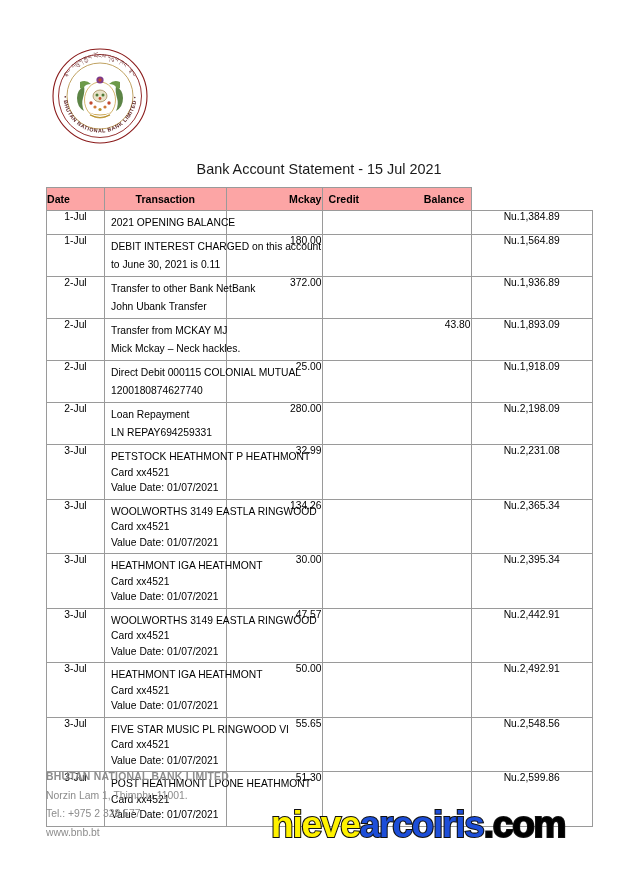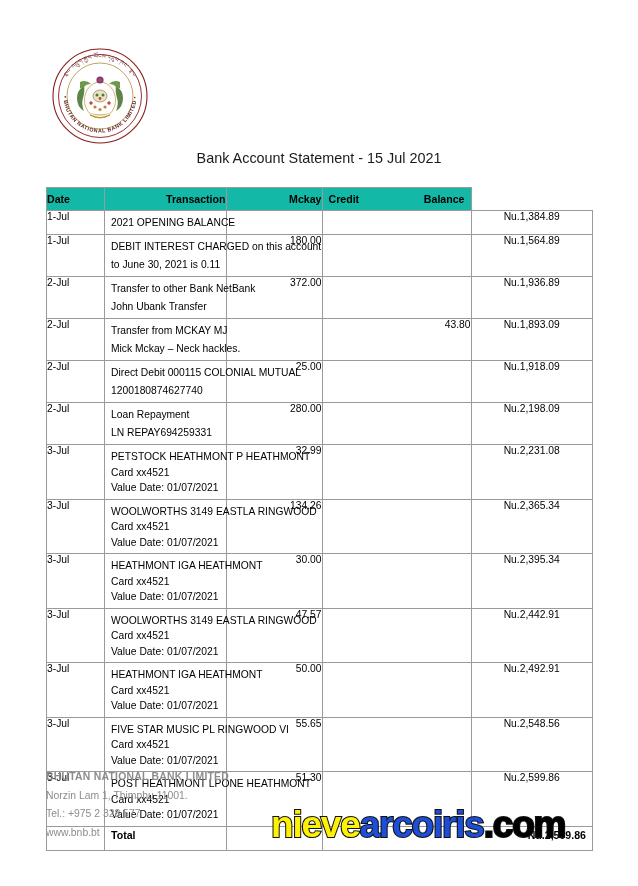--- a/index.html
+++ b/index.html
@@ -47,21 +47,21 @@
     margin-bottom: 3px;
   }
   .addr-line {
     font-size: 11.4px;
     color: #000;
   }
 
   
   .doc-title {
     position: absolute;
-    top: 150px;
+    top: 161px;
     left: 0;
     width: 638px;
     text-align: center;
     font-size: 14.4px;
     color: #1a1a1a;
   }
 
   
   .table-wrap {
     position: absolute;
@@ -74,46 +74,47 @@
     border-collapse: collapse;
     table-layout: fixed;
     font-size: 10.3px;
   }
   table.stmt td, table.stmt th {
     border: 1px solid #9a9a9a;
     vertical-align: top;
     padding: 0;
   }
   thead th {
-    background: #14b8a6;
+    background: #fca5a5;
     font-size: 10.6px;
     font-weight: bold;
     height: 22px;
     line-height: 22px;
     padding: 0 6px;
     white-space: nowrap;
   }
   th.h-date { text-align: left; width: 57px; }
-  th.h-trans { text-align: right; margin-top: 24px; }
+  th.h-trans { text-align: center; margin-top: 24px; }
   th.h-debit { text-align: right; width: 95px; }
   th.h-credcombo {
     width: 148px;
     padding: 0;
     position: relative;
   }
   .credcombo-inner {
     display: flex;
     justify-content: space-between;
     padding: 0 6px;
   }
 
   td.c-date {
     padding: 4px 5px 3px 5px;
     font-size: 10.3px;
     white-space: nowrap;
+    text-align: center;
   }
   td.c-trans { padding: 0; }
   td.c-debit {
     text-align: right;
     vertical-align: bottom;
     padding: 0 8px 3px 4px;
     white-space: nowrap;
   }
   td.c-credit {
     text-align: right;
@@ -408,27 +409,20 @@
             <div class="trans-lines">
               <div class="tl">POST HEATHMONT LPONE HEATHMONT</div>
               <div class="tl">Card xx4521</div>
               <div class="tl">Value Date: 01/07/2021</div>
             </div>
           </td>
           <td class="c-debit">51.30</td>
           <td class="c-credit" style="width: 62px;"></td>
           <td class="c-balance">Nu.2,599.86</td>
         </tr>
-        <tr class="total-row">
-          <td class="c-date"></td>
-          <td class="c-trans">Total</td>
-          <td class="c-debit"></td>
-          <td class="c-credit t-cred" style="width: 62px;"></td>
-          <td class="t-bal">Nu.2,599.86</td>
-        </tr>
       </tbody>
   </table>
 </div>
 
 <div class="footer">
   <div class="f-bank">BHUTAN NATIONAL BANK LIMITED</div>
   <div>Norzin Lam 1, Thimphu 11001.</div>
   <div>Tel.: +975 2 328 577</div>
   <div>www.bnb.bt</div>
 </div>

